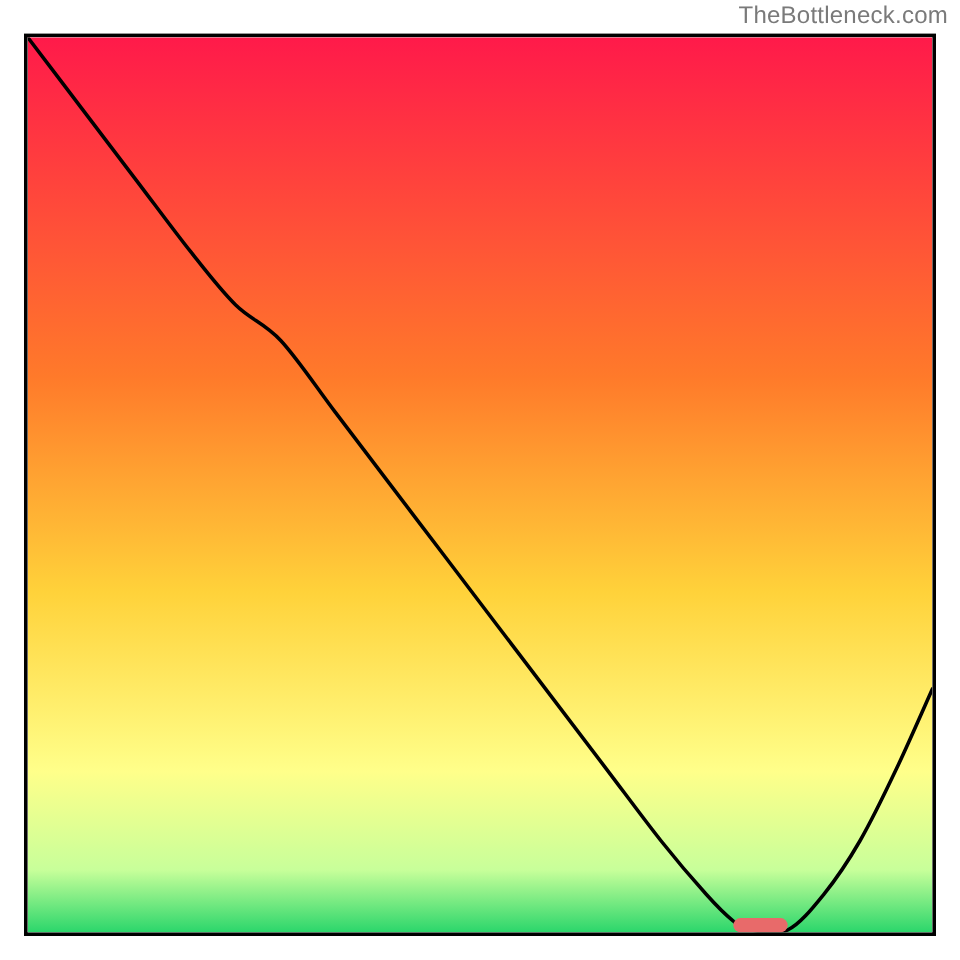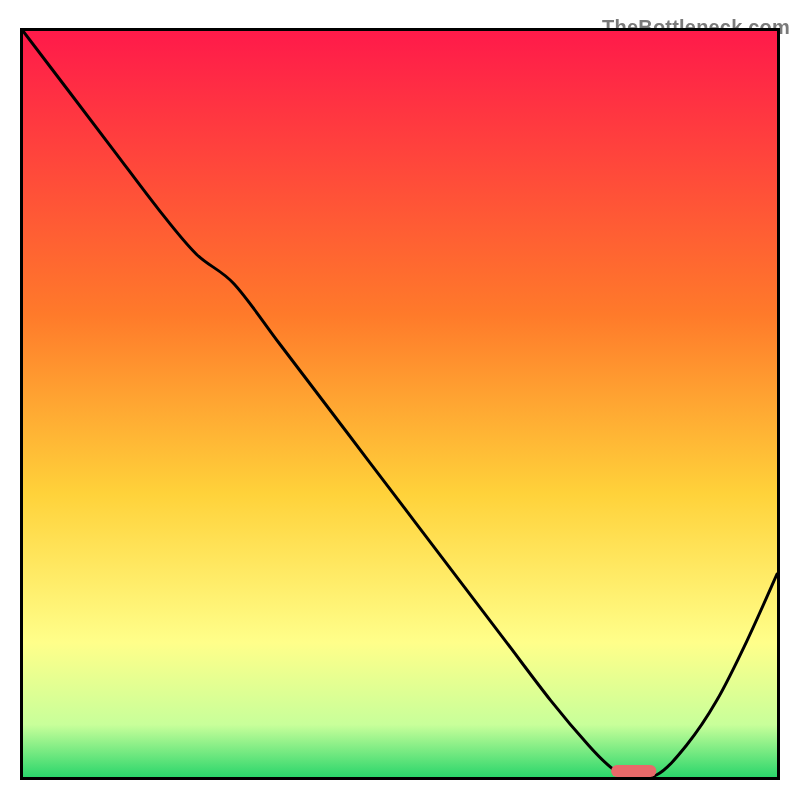--- a/index.html
+++ b/index.html
@@ -10,24 +10,24 @@
     background: #ffffff;
     font-family: Arial, Helvetica, sans-serif;
   }
   .wrap {
     position: relative;
     width: 800px;
     height: 800px;
   }
   .watermark {
     position: absolute;
-    top: 16px;
+    top: 2px;
     right: 10px;
     font-size: 20px;
-    font-weight: bold;
+    font-weight: normal;
     color: #7a7a7a;
     letter-spacing: 0.2px;
   }
   .plot {
     position: absolute;
     left: 20px;
     top: 28px;
     width: 760px;
     height: 752px;
     border: 3px solid #000;

